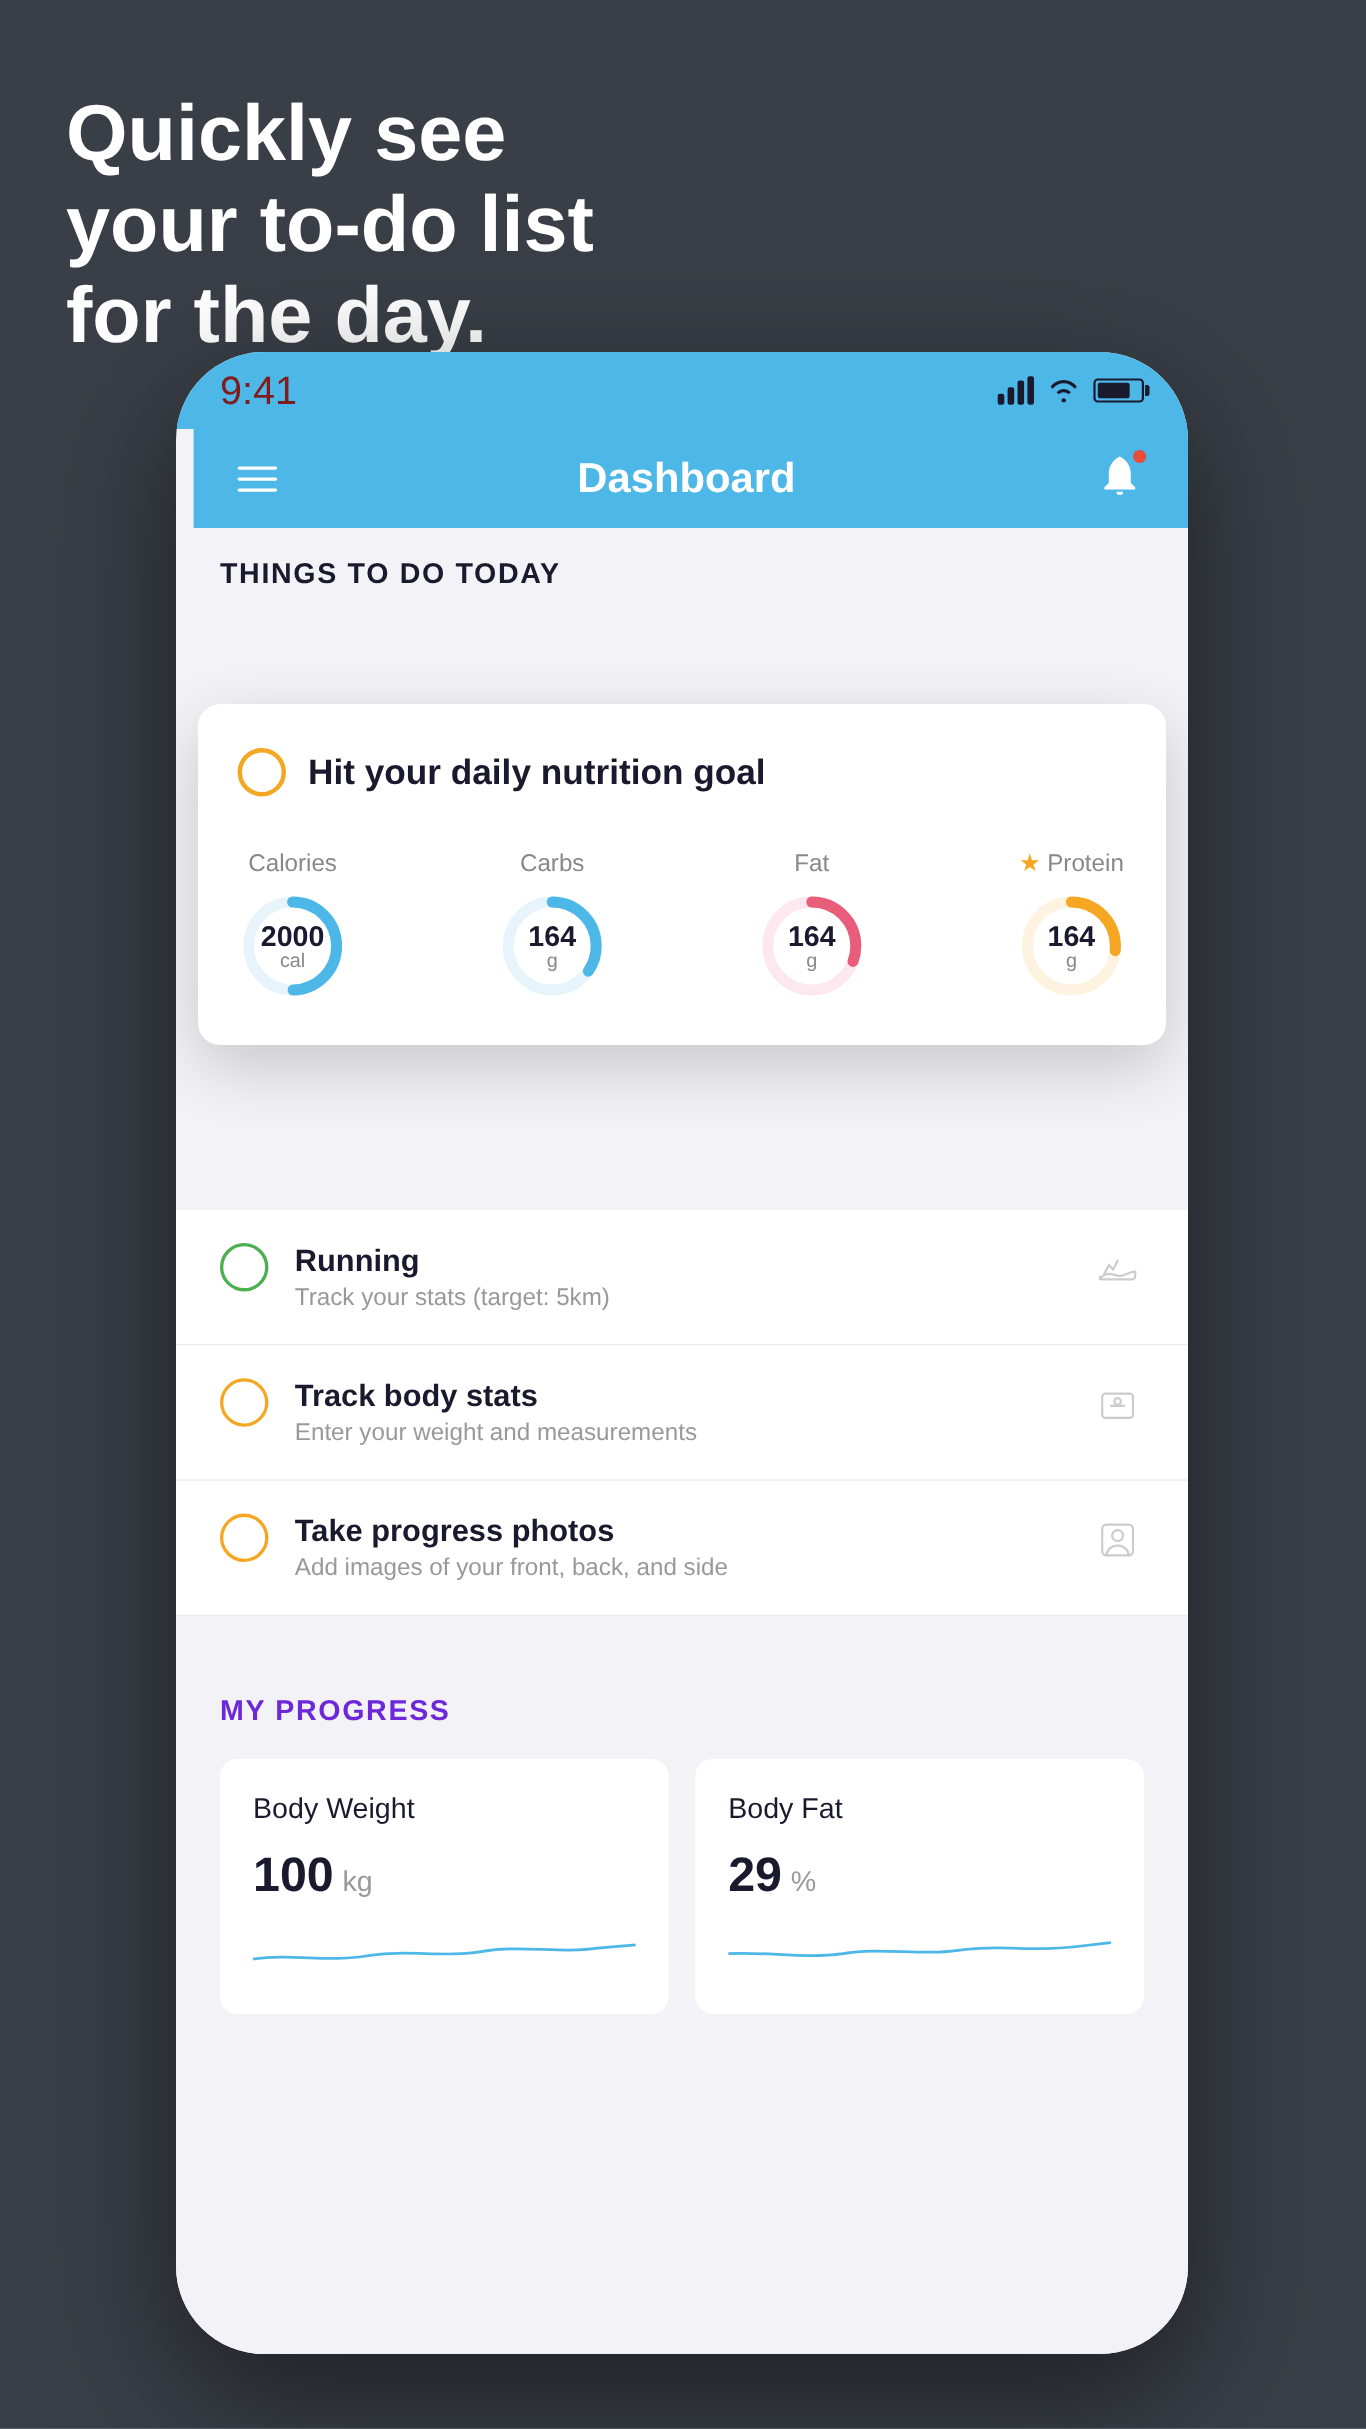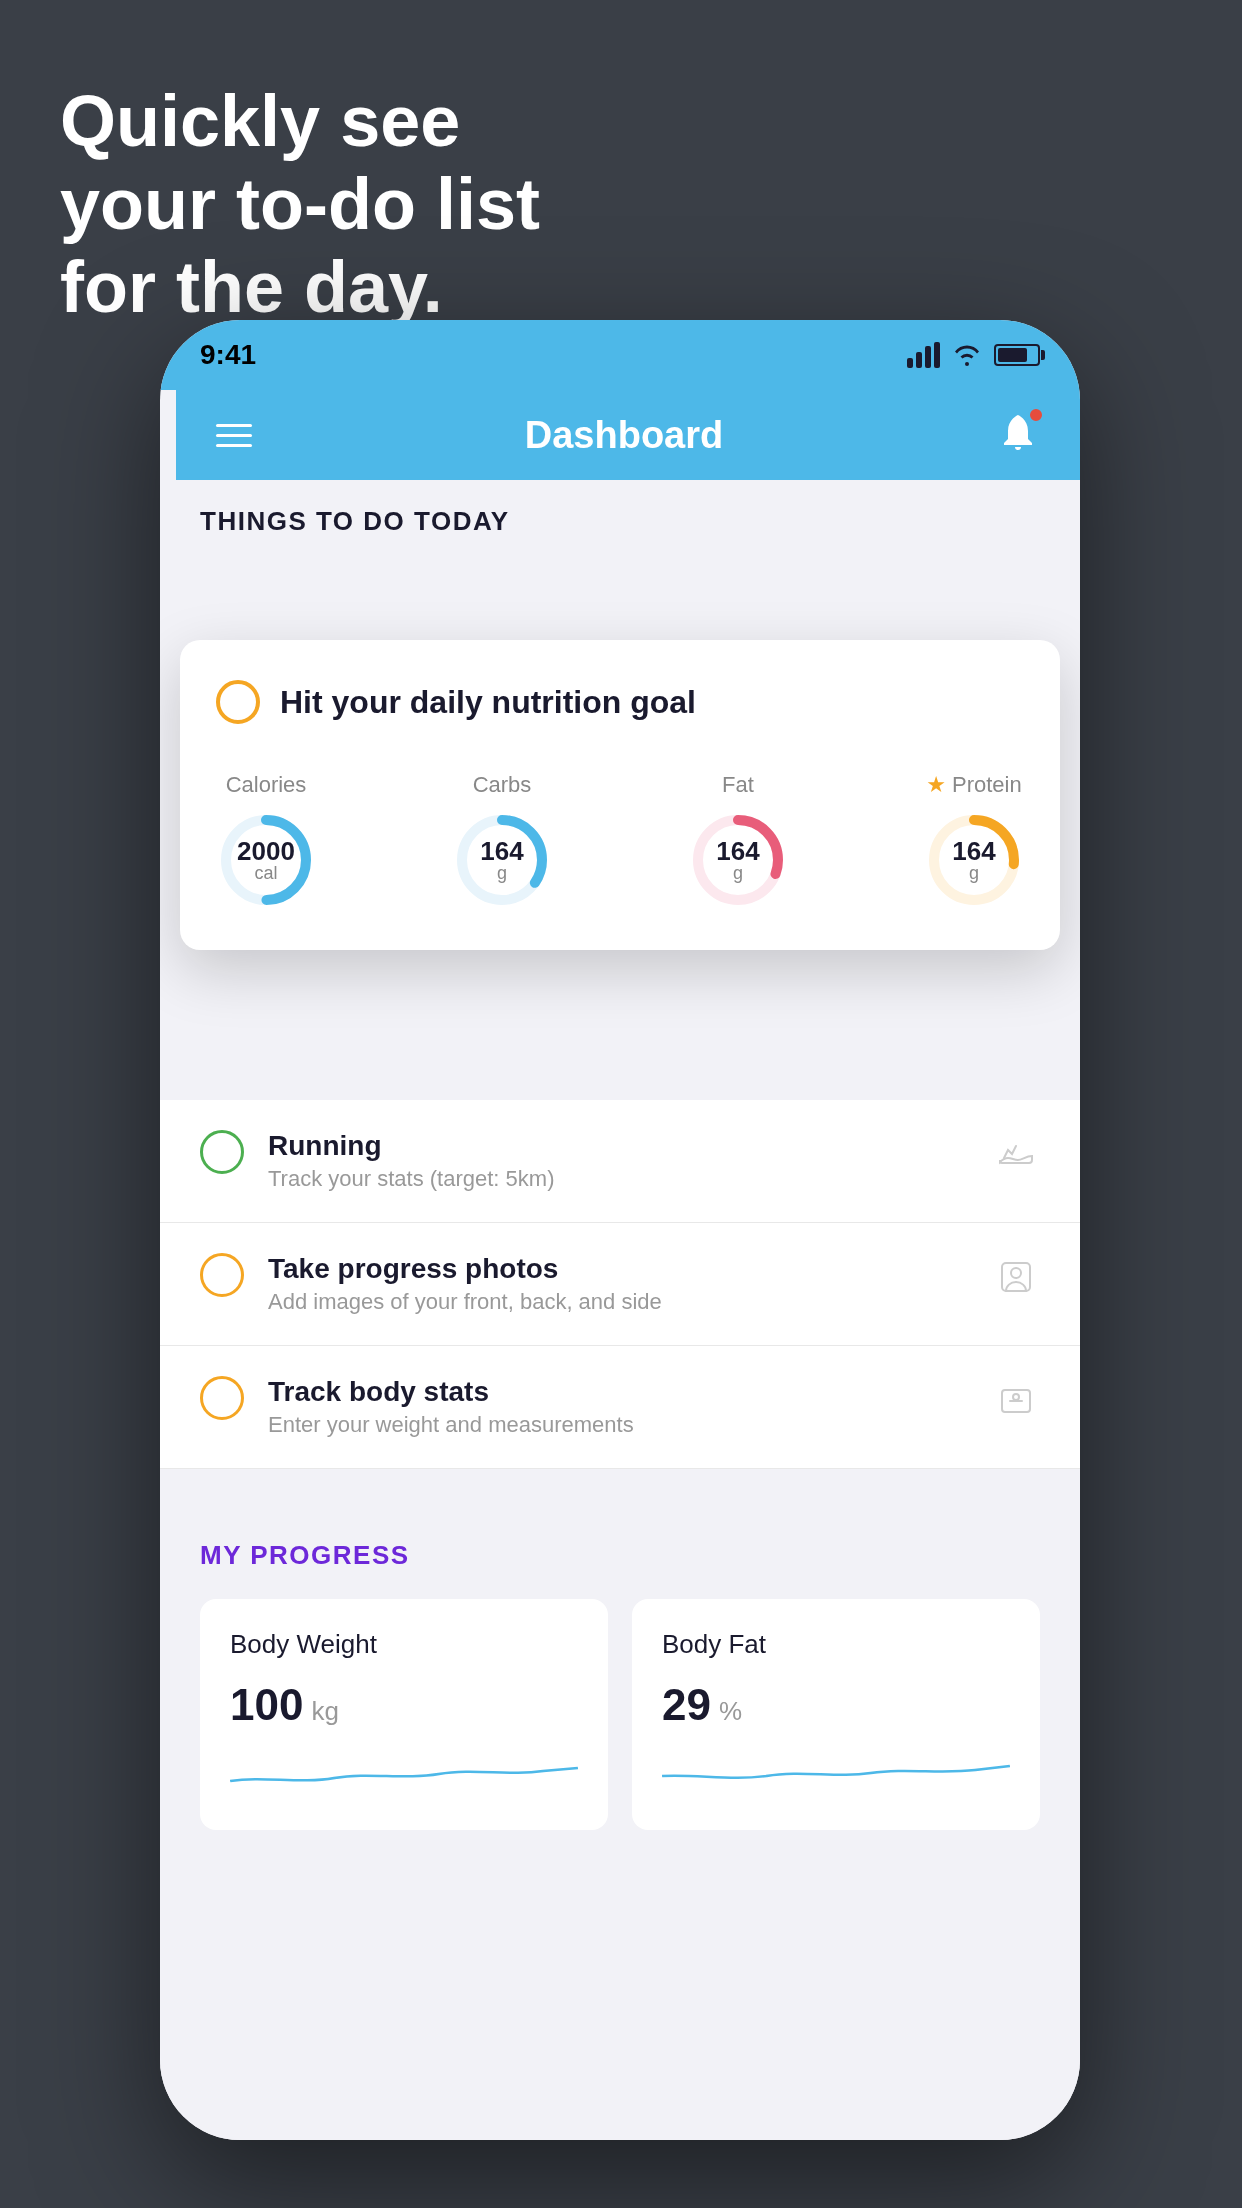--- a/index.html
+++ b/index.html
@@ -41,23 +41,23 @@
     
     .status-bar {
       background: #4db8e8;
       height: 70px;
       display: flex;
       align-items: center;
       justify-content: space-between;
       padding: 0 40px;
     }
     .status-time {
-      color: #000000;
-      font-size: 28px;
-      font-weight: 700;
+      color: #7f1d1d;
+      font-size: 36px;
+      font-weight: 400;
     }
     .status-icons {
       display: flex;
       align-items: center;
       gap: 12px;
     }
     .signal-bars {
       display: flex;
       align-items: flex-end;
       gap: 3px;
@@ -482,43 +482,43 @@
           <svg width="40" height="40" viewBox="0 0 40 40" fill="none">
             <path d="M4 28c0 0 4-4 8-4s6 2 10 2 8-4 14-4v4c0 2-1 3-3 3H6c-1 0-2-1-2-3z" stroke="#ccc" stroke-width="2" fill="none"></path>
             <path d="M8 24l4-8 4 4 4-8" stroke="#ccc" stroke-width="2" fill="none" stroke-linecap="round"></path>
           </svg>
         </div>
       </div>
 
       <div class="todo-item">
         <div class="todo-circle"></div>
         <div class="todo-text">
+          <div class="todo-title">Track body stats</div>
+          <div class="todo-subtitle">Enter your weight and measurements</div>
+        </div>
+        <div class="todo-icon">
+          <svg width="40" height="40" viewBox="0 0 40 40" fill="none">
+            <rect x="6" y="10" width="28" height="22" rx="3" stroke="#ccc" stroke-width="2"></rect>
+            <path d="M14 21h12" stroke="#ccc" stroke-width="2" stroke-linecap="round"></path>
+            <circle cx="20" cy="17" r="3" stroke="#ccc" stroke-width="2"></circle>
+          </svg>
+        </div>
+      </div>
+
+      <div class="todo-item">
+        <div class="todo-circle"></div>
+        <div class="todo-text">
           <div class="todo-title">Take progress photos</div>
           <div class="todo-subtitle">Add images of your front, back, and side</div>
         </div>
         <div class="todo-icon">
           <svg width="40" height="40" viewBox="0 0 40 40" fill="none">
             <rect x="6" y="6" width="28" height="28" rx="4" stroke="#ccc" stroke-width="2"></rect>
             <circle cx="20" cy="16" r="5" stroke="#ccc" stroke-width="2"></circle>
             <path d="M10 34c0-5 4.5-9 10-9s10 4 10 9" stroke="#ccc" stroke-width="2" stroke-linecap="round"></path>
-          </svg>
-        </div>
-      </div>
-
-      <div class="todo-item">
-        <div class="todo-circle"></div>
-        <div class="todo-text">
-          <div class="todo-title">Track body stats</div>
-          <div class="todo-subtitle">Enter your weight and measurements</div>
-        </div>
-        <div class="todo-icon">
-          <svg width="40" height="40" viewBox="0 0 40 40" fill="none">
-            <rect x="6" y="10" width="28" height="22" rx="3" stroke="#ccc" stroke-width="2"></rect>
-            <path d="M14 21h12" stroke="#ccc" stroke-width="2" stroke-linecap="round"></path>
-            <circle cx="20" cy="17" r="3" stroke="#ccc" stroke-width="2"></circle>
           </svg>
         </div>
       </div>
 
     </div>
 
     <div class="progress-section">
       <div class="progress-title">MY PROGRESS</div>
       <div class="progress-cards">
 

